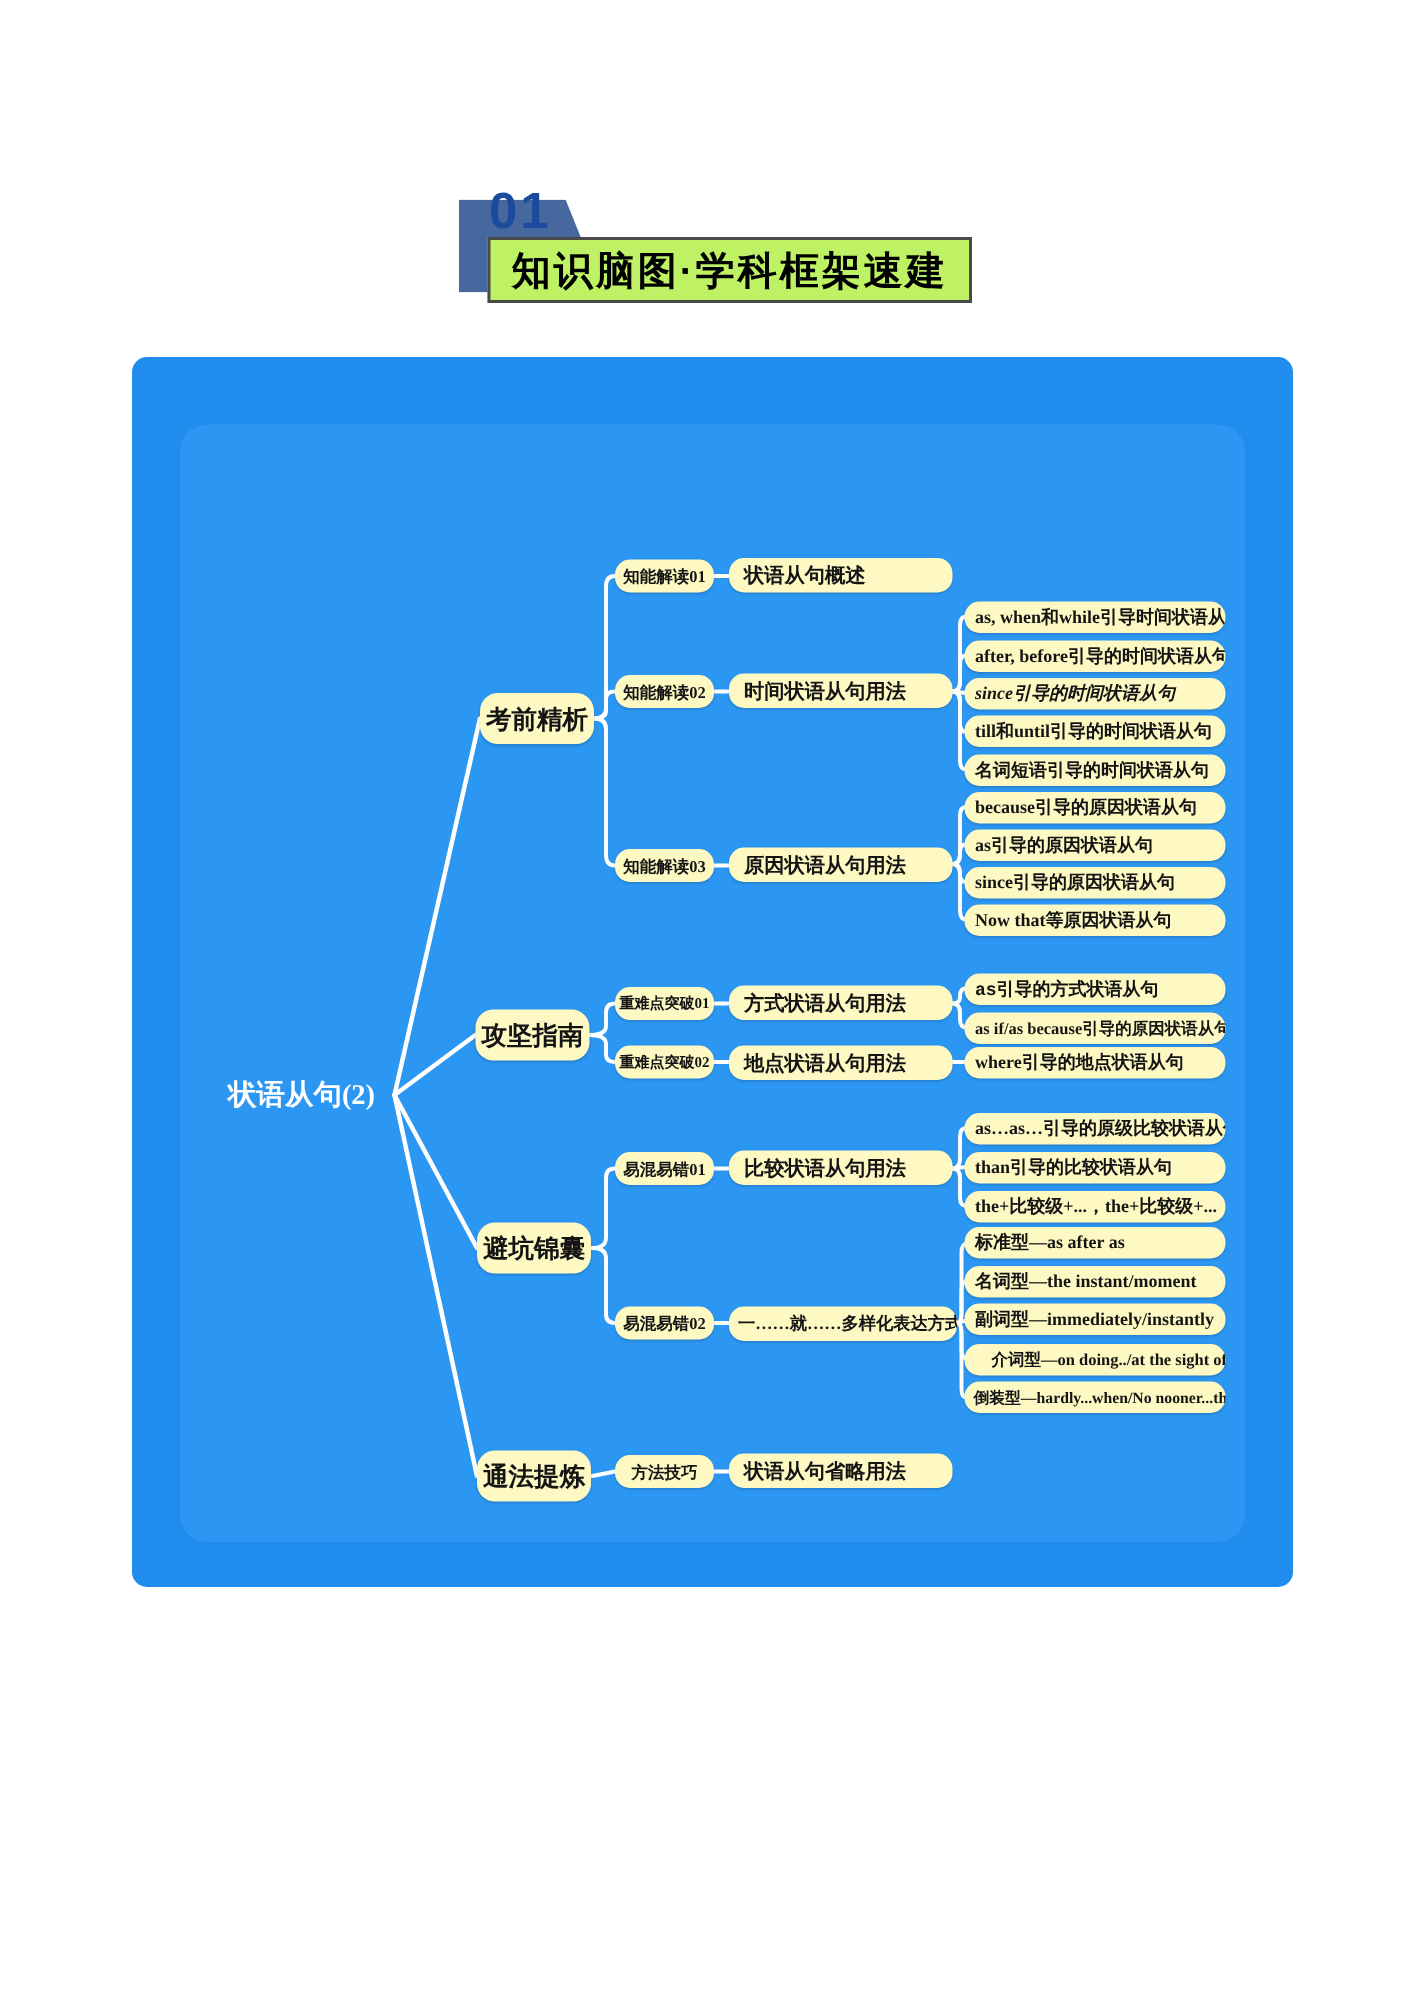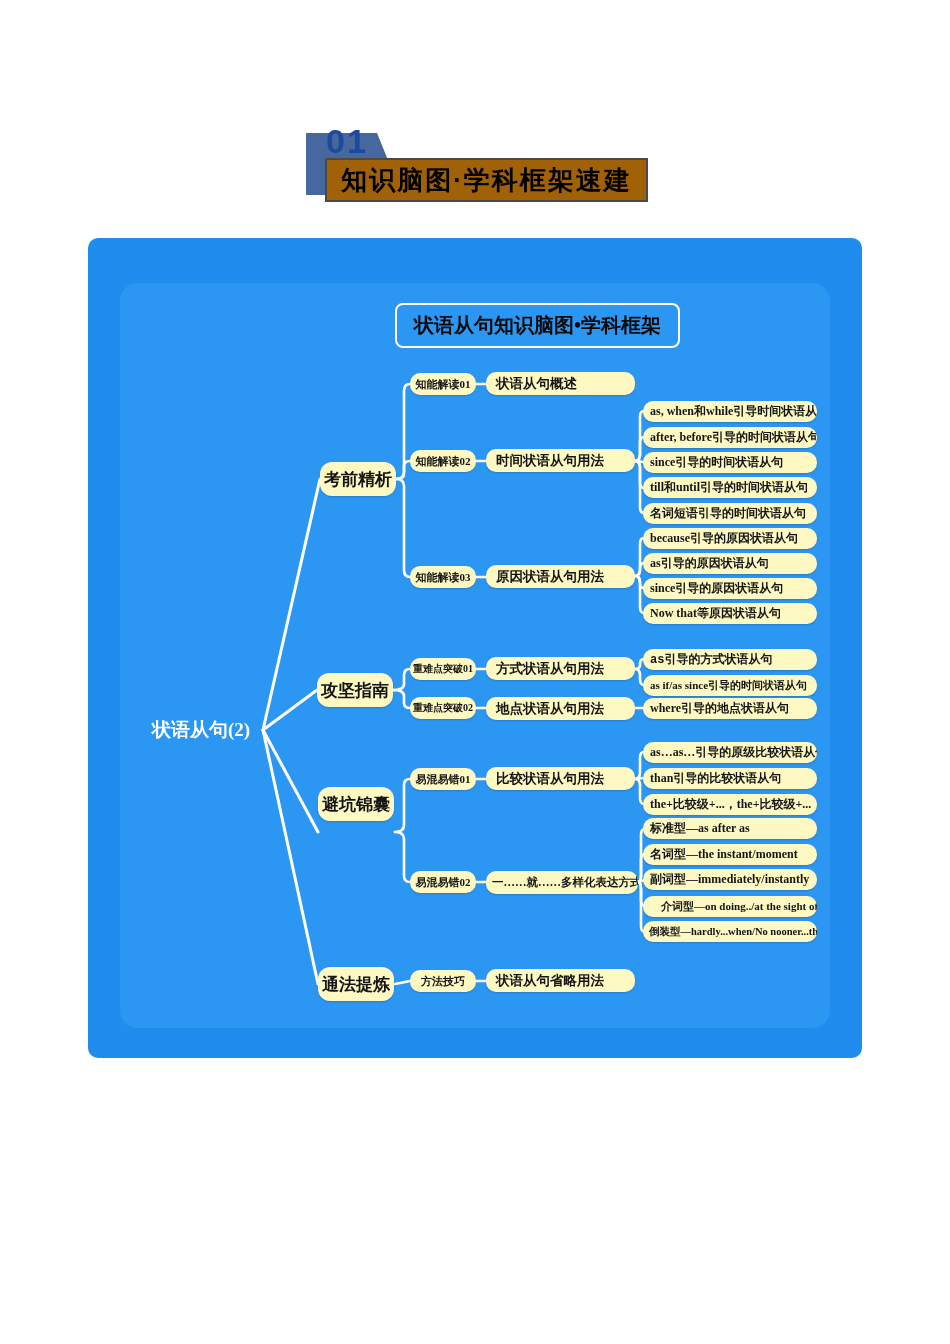--- a/index.html
+++ b/index.html
@@ -5,21 +5,21 @@
   html,body{margin:0;padding:0;background:#ffffff;}
   .page{position:relative;width:950px;height:1344px;background:#ffffff;overflow:hidden;
         font-family:"Liberation Serif","DejaVu Serif",serif;}
   
   .badge-shape{position:absolute;left:306px;top:133px;width:96px;height:62px;
         background:#47689F;clip-path:polygon(0 0,74% 0,100% 100%,0 100%);}
   .badge-num{position:absolute;left:326px;top:122px;width:80px;height:40px;
         font-family:"Liberation Sans","DejaVu Sans",sans-serif;
         font-weight:bold;font-size:34px;color:#1C4A9C;letter-spacing:2px;}
   .header-title-box{position:absolute;left:325px;top:158px;width:323px;height:44px;
-        background:#a16207;border:2px solid #4a4a4a;box-sizing:border-box;
+        background:#bef264;border:2px solid #4a4a4a;box-sizing:border-box;
         display:flex;align-items:center;justify-content:center;}
   .header-title-box span{font-family:"Liberation Sans","DejaVu Sans",sans-serif;
         font-weight:bold;font-size:26px;color:#000;letter-spacing:2px;white-space:nowrap;}
   
   .map-outer{position:absolute;left:88px;top:238px;width:774px;height:820px;
         background:#1F8CEE;border-radius:10px;}
   .map-inner{position:absolute;left:32px;top:45px;width:710px;height:745px;
         background:#2C97F3;border-radius:18px;}
   .connectors{position:absolute;left:0;top:0;width:774px;height:820px;}
   .map-title{position:absolute;left:307px;top:65px;width:285px;height:45px;
@@ -108,26 +108,25 @@
         <path d="M547 541 Q552 541 552 547 L552 560 Q552 566 556 566"></path>
 
         <path d="M550 644 Q553 644 553 637 L553 597 Q553 591 557 591"></path>
         <path d="M550 644 Q553 644 553 638 L553 622 Q553 616 557 616"></path>
         <path d="M550 644 L557 642"></path>
         <path d="M550 644 Q553 644 553 651 L553 662 Q553 668 557 668"></path>
         <path d="M550 644 Q553 644 553 651 L553 688 Q553 694 557 694"></path>
       </g>
     </svg>
 
-    <div class="map-title">状语从句知识脑图•学科框架</div>
     <div class="root-label">状语从句(2)</div>
 
     <div class="node branch" style="left:232px;top:224px;">考前精析</div>
     <div class="node branch" style="left:229px;top:435px;">攻坚指南</div>
-    <div class="node branch" style="left:230px;top:549px;">避坑锦囊</div>
+    <div class="node branch" style="left:230px;top:577px;">避坑锦囊</div>
     <div class="node branch" style="left:230px;top:729px;">通法提炼</div>
 
     <div class="node sub" style="top:135px;">知能解读01</div>
     <div class="node sub" style="top:212px;">知能解读02</div>
     <div class="node sub" style="top:328px;">知能解读03</div>
     <div class="node sub" style="top:420px;font-size:10px;">重难点突破01</div>
     <div class="node sub" style="top:459px;font-size:10px;">重难点突破02</div>
     <div class="node sub" style="top:530px;text-align:center;">易混易错01</div>
     <div class="node sub" style="top:633px;">易混易错02</div>
     <div class="node sub" style="top:732px;">方法技巧</div>
@@ -136,31 +135,31 @@
     <div class="node usage" style="top:211px;">时间状语从句用法</div>
     <div class="node usage" style="top:327px;">原因状语从句用法</div>
     <div class="node usage" style="top:419px;">方式状语从句用法</div>
     <div class="node usage" style="top:459px;">地点状语从句用法</div>
     <div class="node usage" style="top:529px;">比较状语从句用法</div>
     <div class="node usage" style="top:633px;width:152px;font-size:11.5px;padding-left:6px;">一……就……多样化表达方式</div>
     <div class="node usage" style="top:731px;">状语从句省略用法</div>
 
     <div class="node leaf" style="top:162.5px;">as, when和while引导时间状语从句</div>
     <div class="node leaf" style="top:188.5px;">after, before引导的时间状语从句</div>
-    <div class="node leaf" style="top:213.5px;">since引导的时间状语从句</div>
+    <div class="node leaf" style="top:213.5px;font-style:italic;">since引导的时间状语从句</div>
     <div class="node leaf" style="top:239px;">till和until引导的时间状语从句</div>
     <div class="node leaf" style="top:264.5px;">名词短语引导的时间状语从句</div>
 
     <div class="node leaf" style="top:289.5px;">because引导的原因状语从句</div>
     <div class="node leaf" style="top:314.5px;">as引导的原因状语从句</div>
     <div class="node leaf" style="top:339.5px;">since引导的原因状语从句</div>
     <div class="node leaf" style="top:364.5px;text-align:center;">Now that等原因状语从句</div>
 
     <div class="node leaf" style="top:410.5px;font-family:Liberation Mono, monospace;">as引导的方式状语从句</div>
-    <div class="node leaf" style="top:436.5px;font-size:11px;">as if/as since引导的时间状语从句</div>
+    <div class="node leaf" style="top:436.5px;font-size:11px;">as if/as because引导的原因状语从句</div>
 
     <div class="node leaf" style="top:460px;">where引导的地点状语从句</div>
 
     <div class="node leaf" style="top:503.5px;">as…as…引导的原级比较状语从句</div>
     <div class="node leaf" style="top:529.5px;">than引导的比较状语从句</div>
     <div class="node leaf" style="top:555.5px;">the+比较级+...，the+比较级+...</div>
 
     <div class="node leaf" style="top:580px;">标准型—as after as</div>
     <div class="node leaf" style="top:606px;">名词型—the instant/moment</div>
     <div class="node leaf" style="top:631px;">副词型—immediately/instantly</div>

